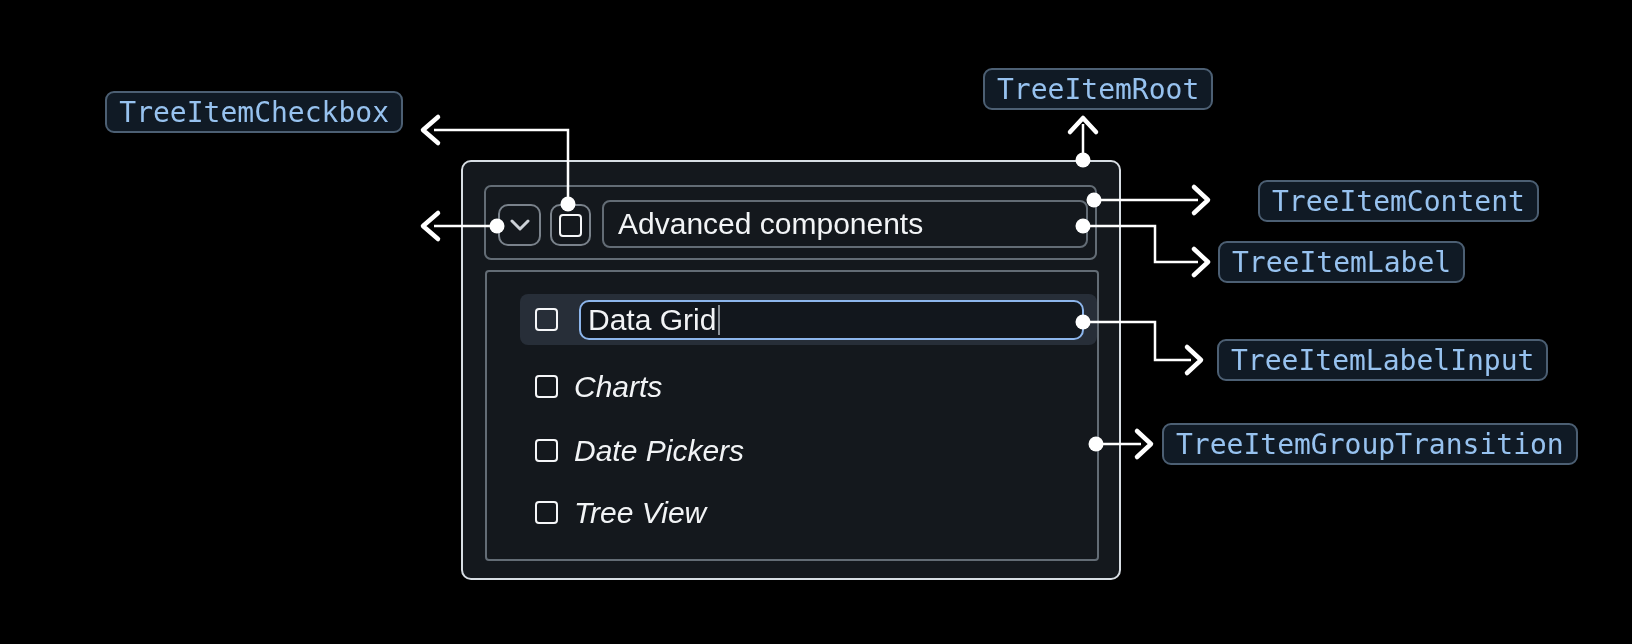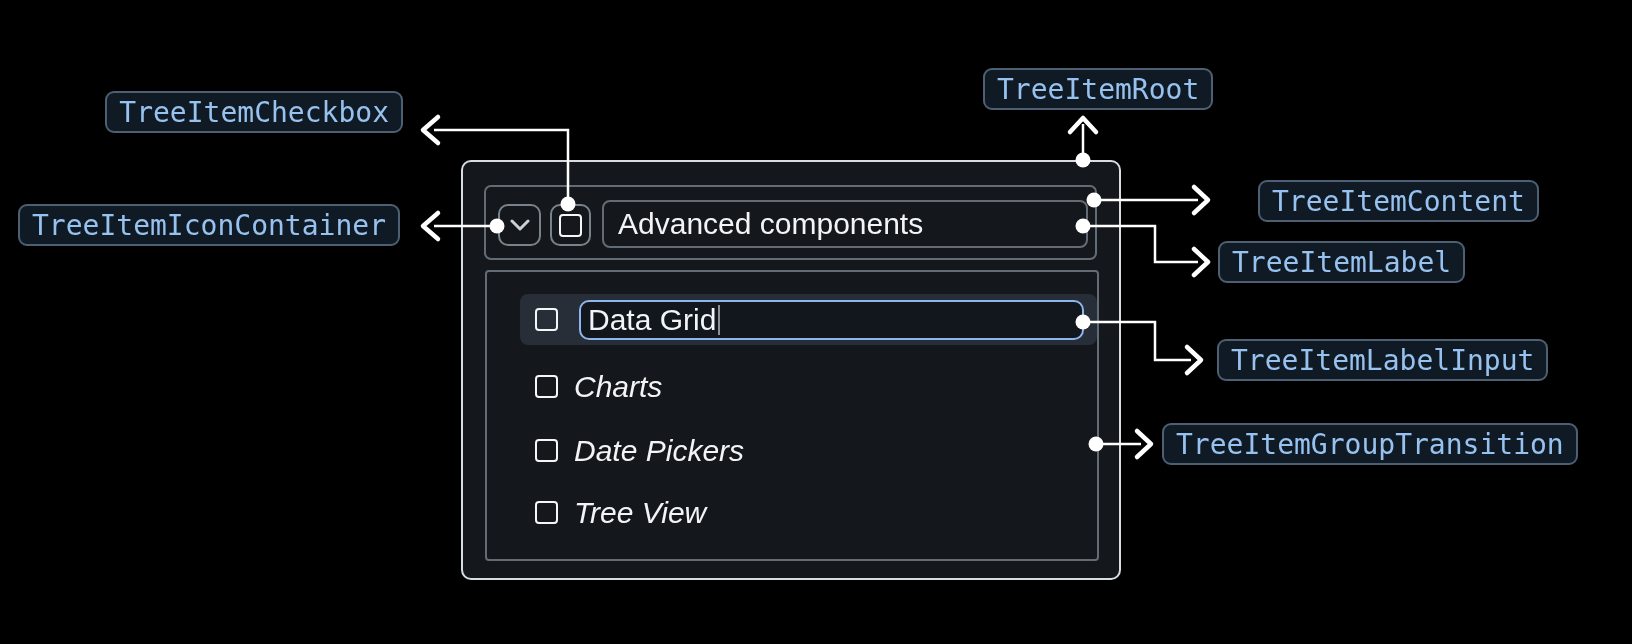--- a/index.html
+++ b/index.html
@@ -184,23 +184,20 @@
   </svg>
 
   <div class="badge" style="left:983px;top:68px;">
     <span>TreeItemRoot</span>
   </div>
 
   <div class="badge" style="right:1229px;top:91px;">
     <span>TreeItemCheckbox</span>
   </div>
 
-  <div class="badge" style="right:1232px;top:204px;">
-    <span>TreeItemIconContainer</span>
-  </div>
 
   <div class="badge" style="left:1258px;top:180px;">
     <span>TreeItemContent</span>
   </div>
 
   <div class="badge" style="left:1218px;top:241px;justify-content:center;">
     <span>TreeItemLabel</span>
   </div>
 
   <div class="badge" style="left:1217px;top:339px;">

